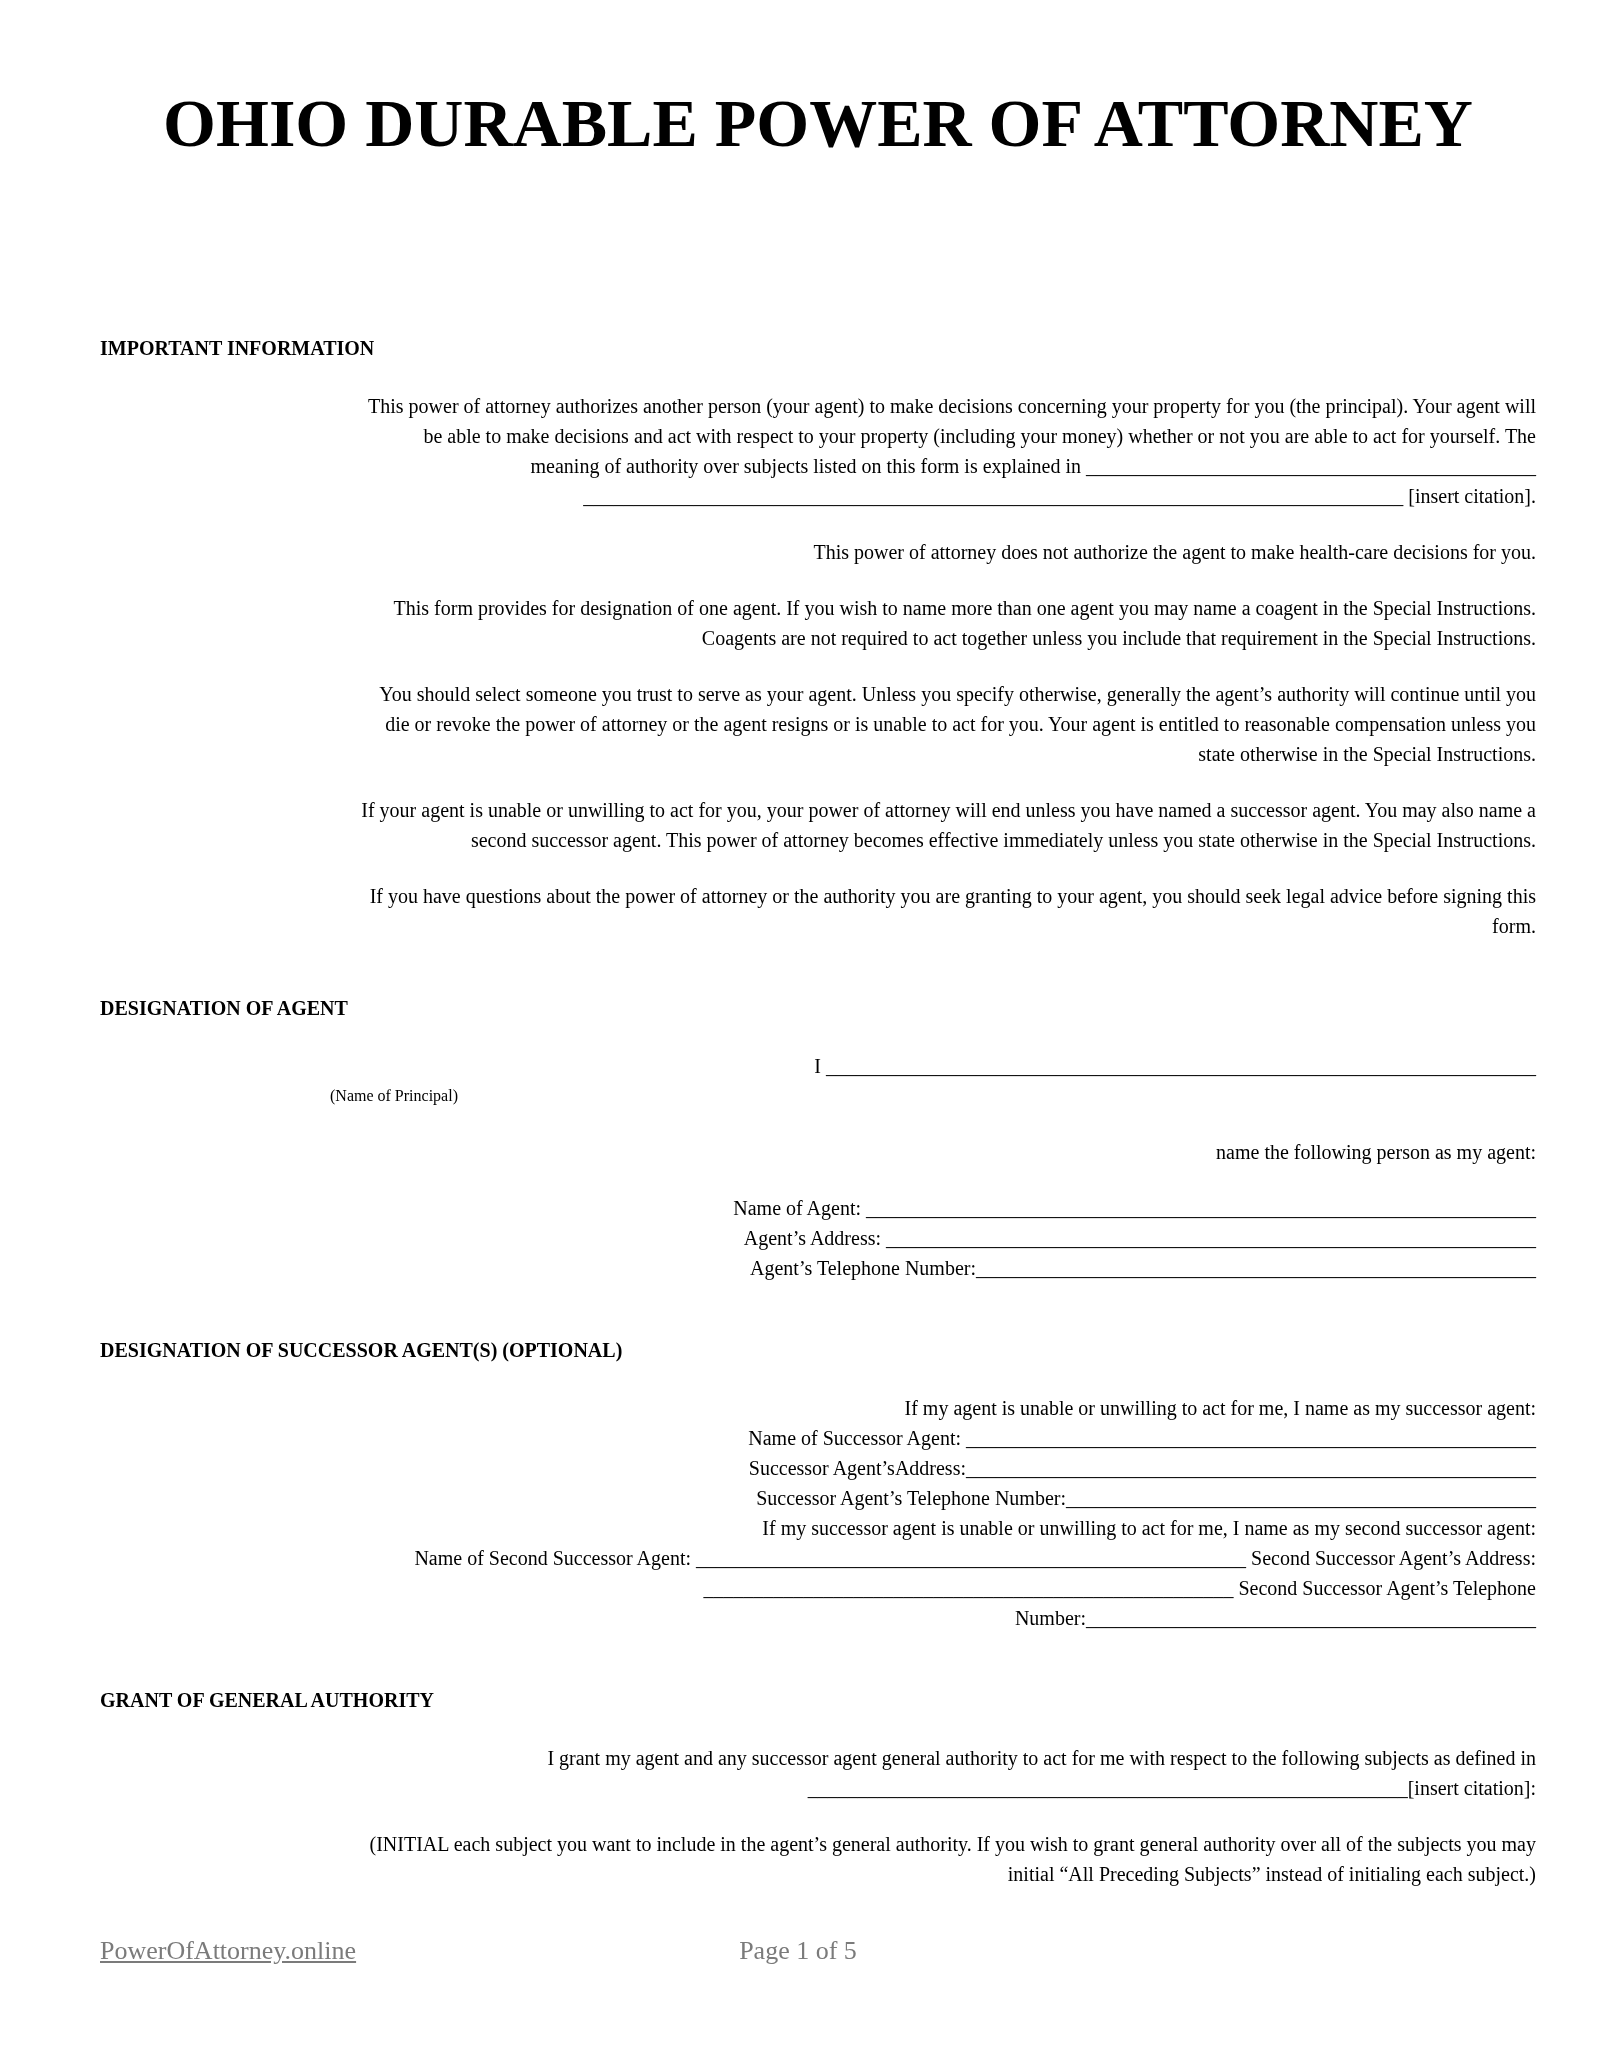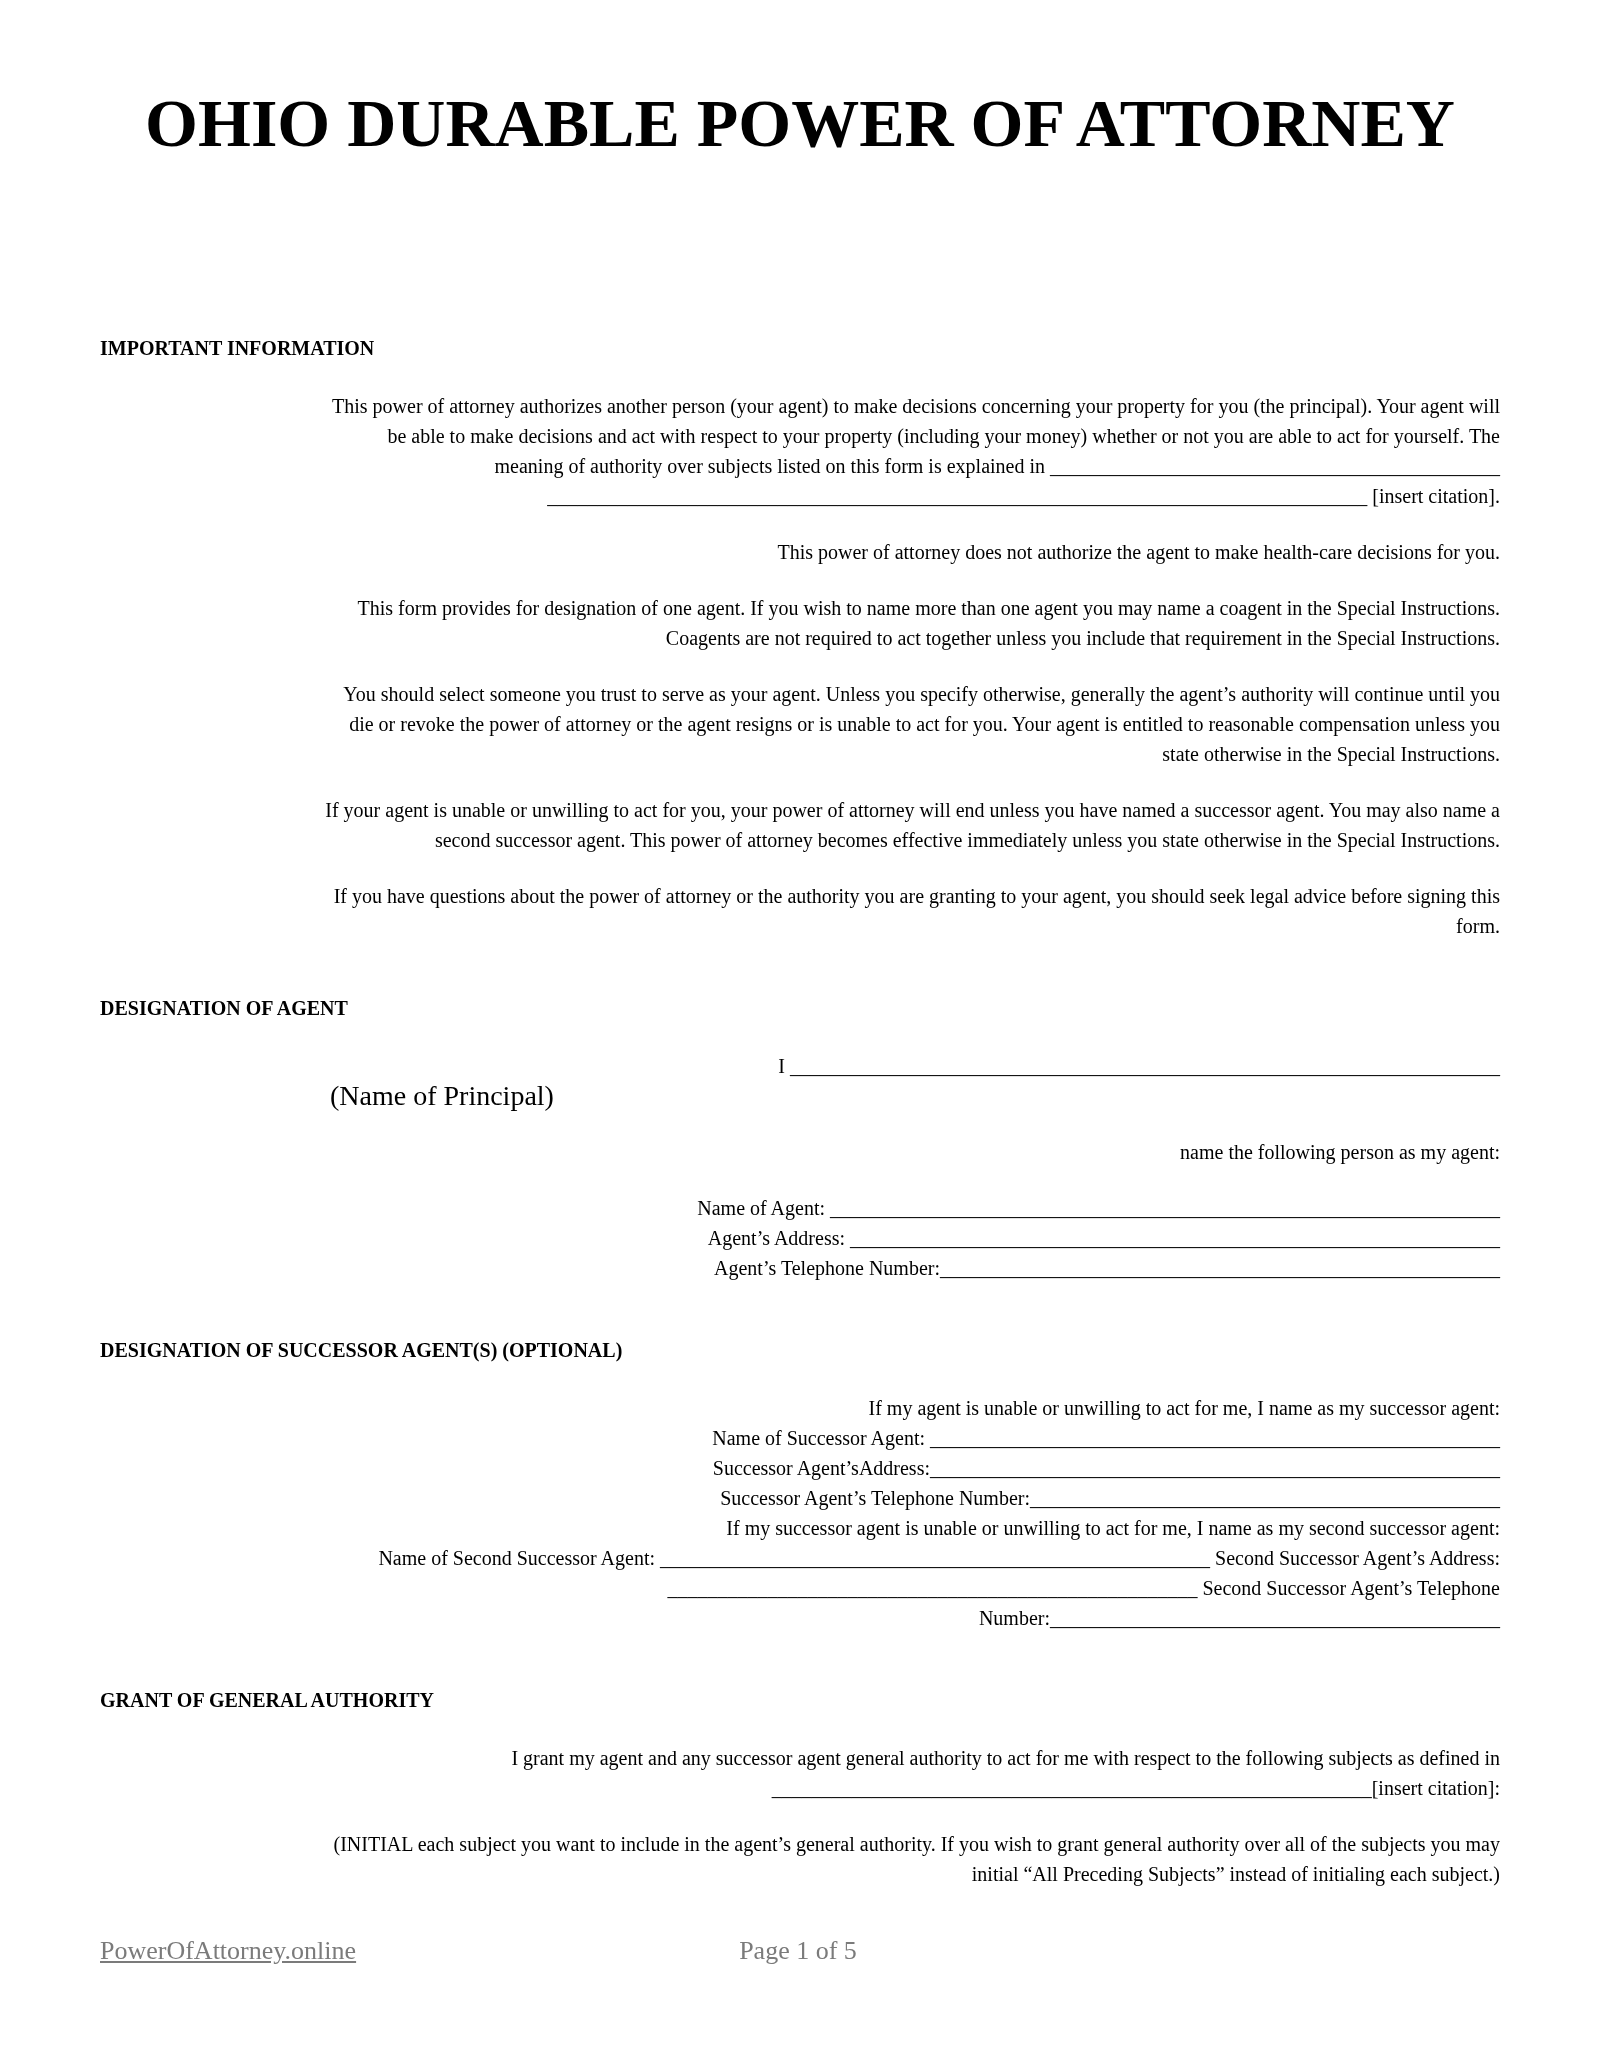--- a/index.html
+++ b/index.html
@@ -5,21 +5,21 @@
   html, body { margin: 0; padding: 0; background: #ffffff; }
   .page {
     position: relative;
     width: 1600px;
     height: 2070px;
     background: #ffffff;
     color: #000000;
     font-family: "Liberation Serif", "DejaVu Serif", serif;
     overflow: hidden;
     box-sizing: border-box;
-    padding: 86px 100px 0 100px;
+    padding: 86px 64px 0 100px;
   }
   h1.doc-title {
     font-size: 68px;
     line-height: 75px;
     font-weight: bold;
     text-align: center;
     margin: 0;
     white-space: nowrap;
   }
   h2.section-heading {
@@ -32,21 +32,21 @@
     margin-top: 170px;
   }
   p.body-text {
     font-size: 20px;
     line-height: 30px;
     margin: 26px 0 0 0;
     white-space: pre-wrap;
     text-align: right;
   }
   .caption-indent {
-    font-size: 28px;
+    font-size: 16px;
     line-height: 30px;
     margin: 0;
     padding-left: 230px;
     white-space: pre-wrap;
   }
   .footer {
     position: absolute;
     top: 1934px;
     left: 100px;
     right: 104px;

